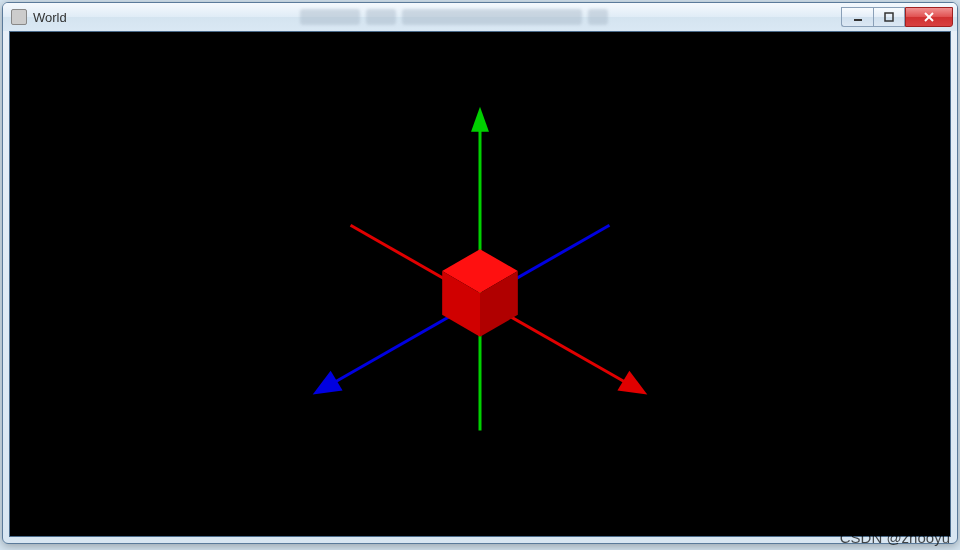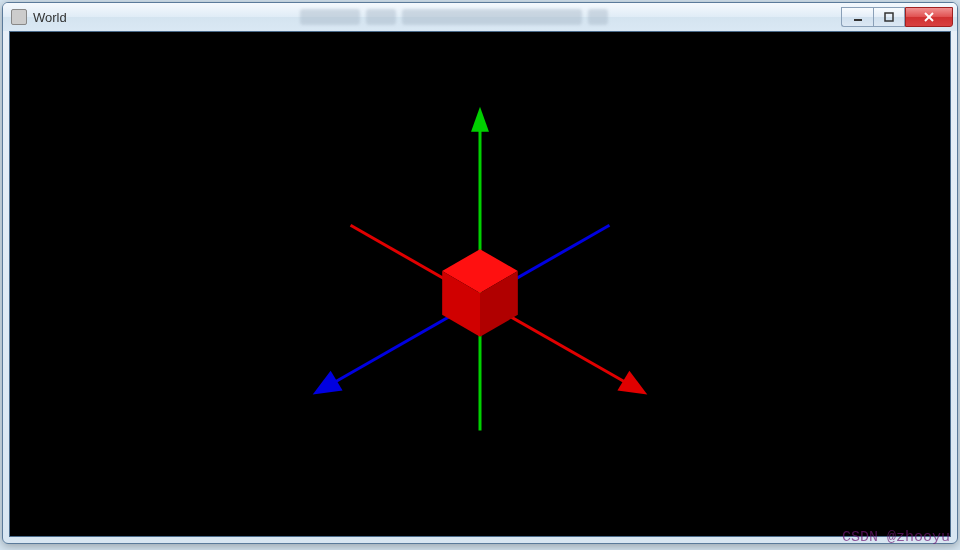--- a/index.html
+++ b/index.html
@@ -105,25 +105,25 @@
       position: absolute;
       left: 0;
       top: 0;
       width: 100%;
       height: 100%;
     }
     .watermark {
       position: absolute;
       right: 10px;
       bottom: 4px;
-      color: #701a75;
+      color: #000000;
       font-size: 15px;
       opacity: 0.7;
       pointer-events: none;
-      font-family: Liberation Mono, monospace;
+      font-family: Liberation Sans, sans-serif;
     }
   </style>
 </head>
 <body>
 
 <div class="window">
   <div class="titlebar">
     <div class="app-icon"></div>
     <div class="title-text">World</div>
     <div class="title-blur">

